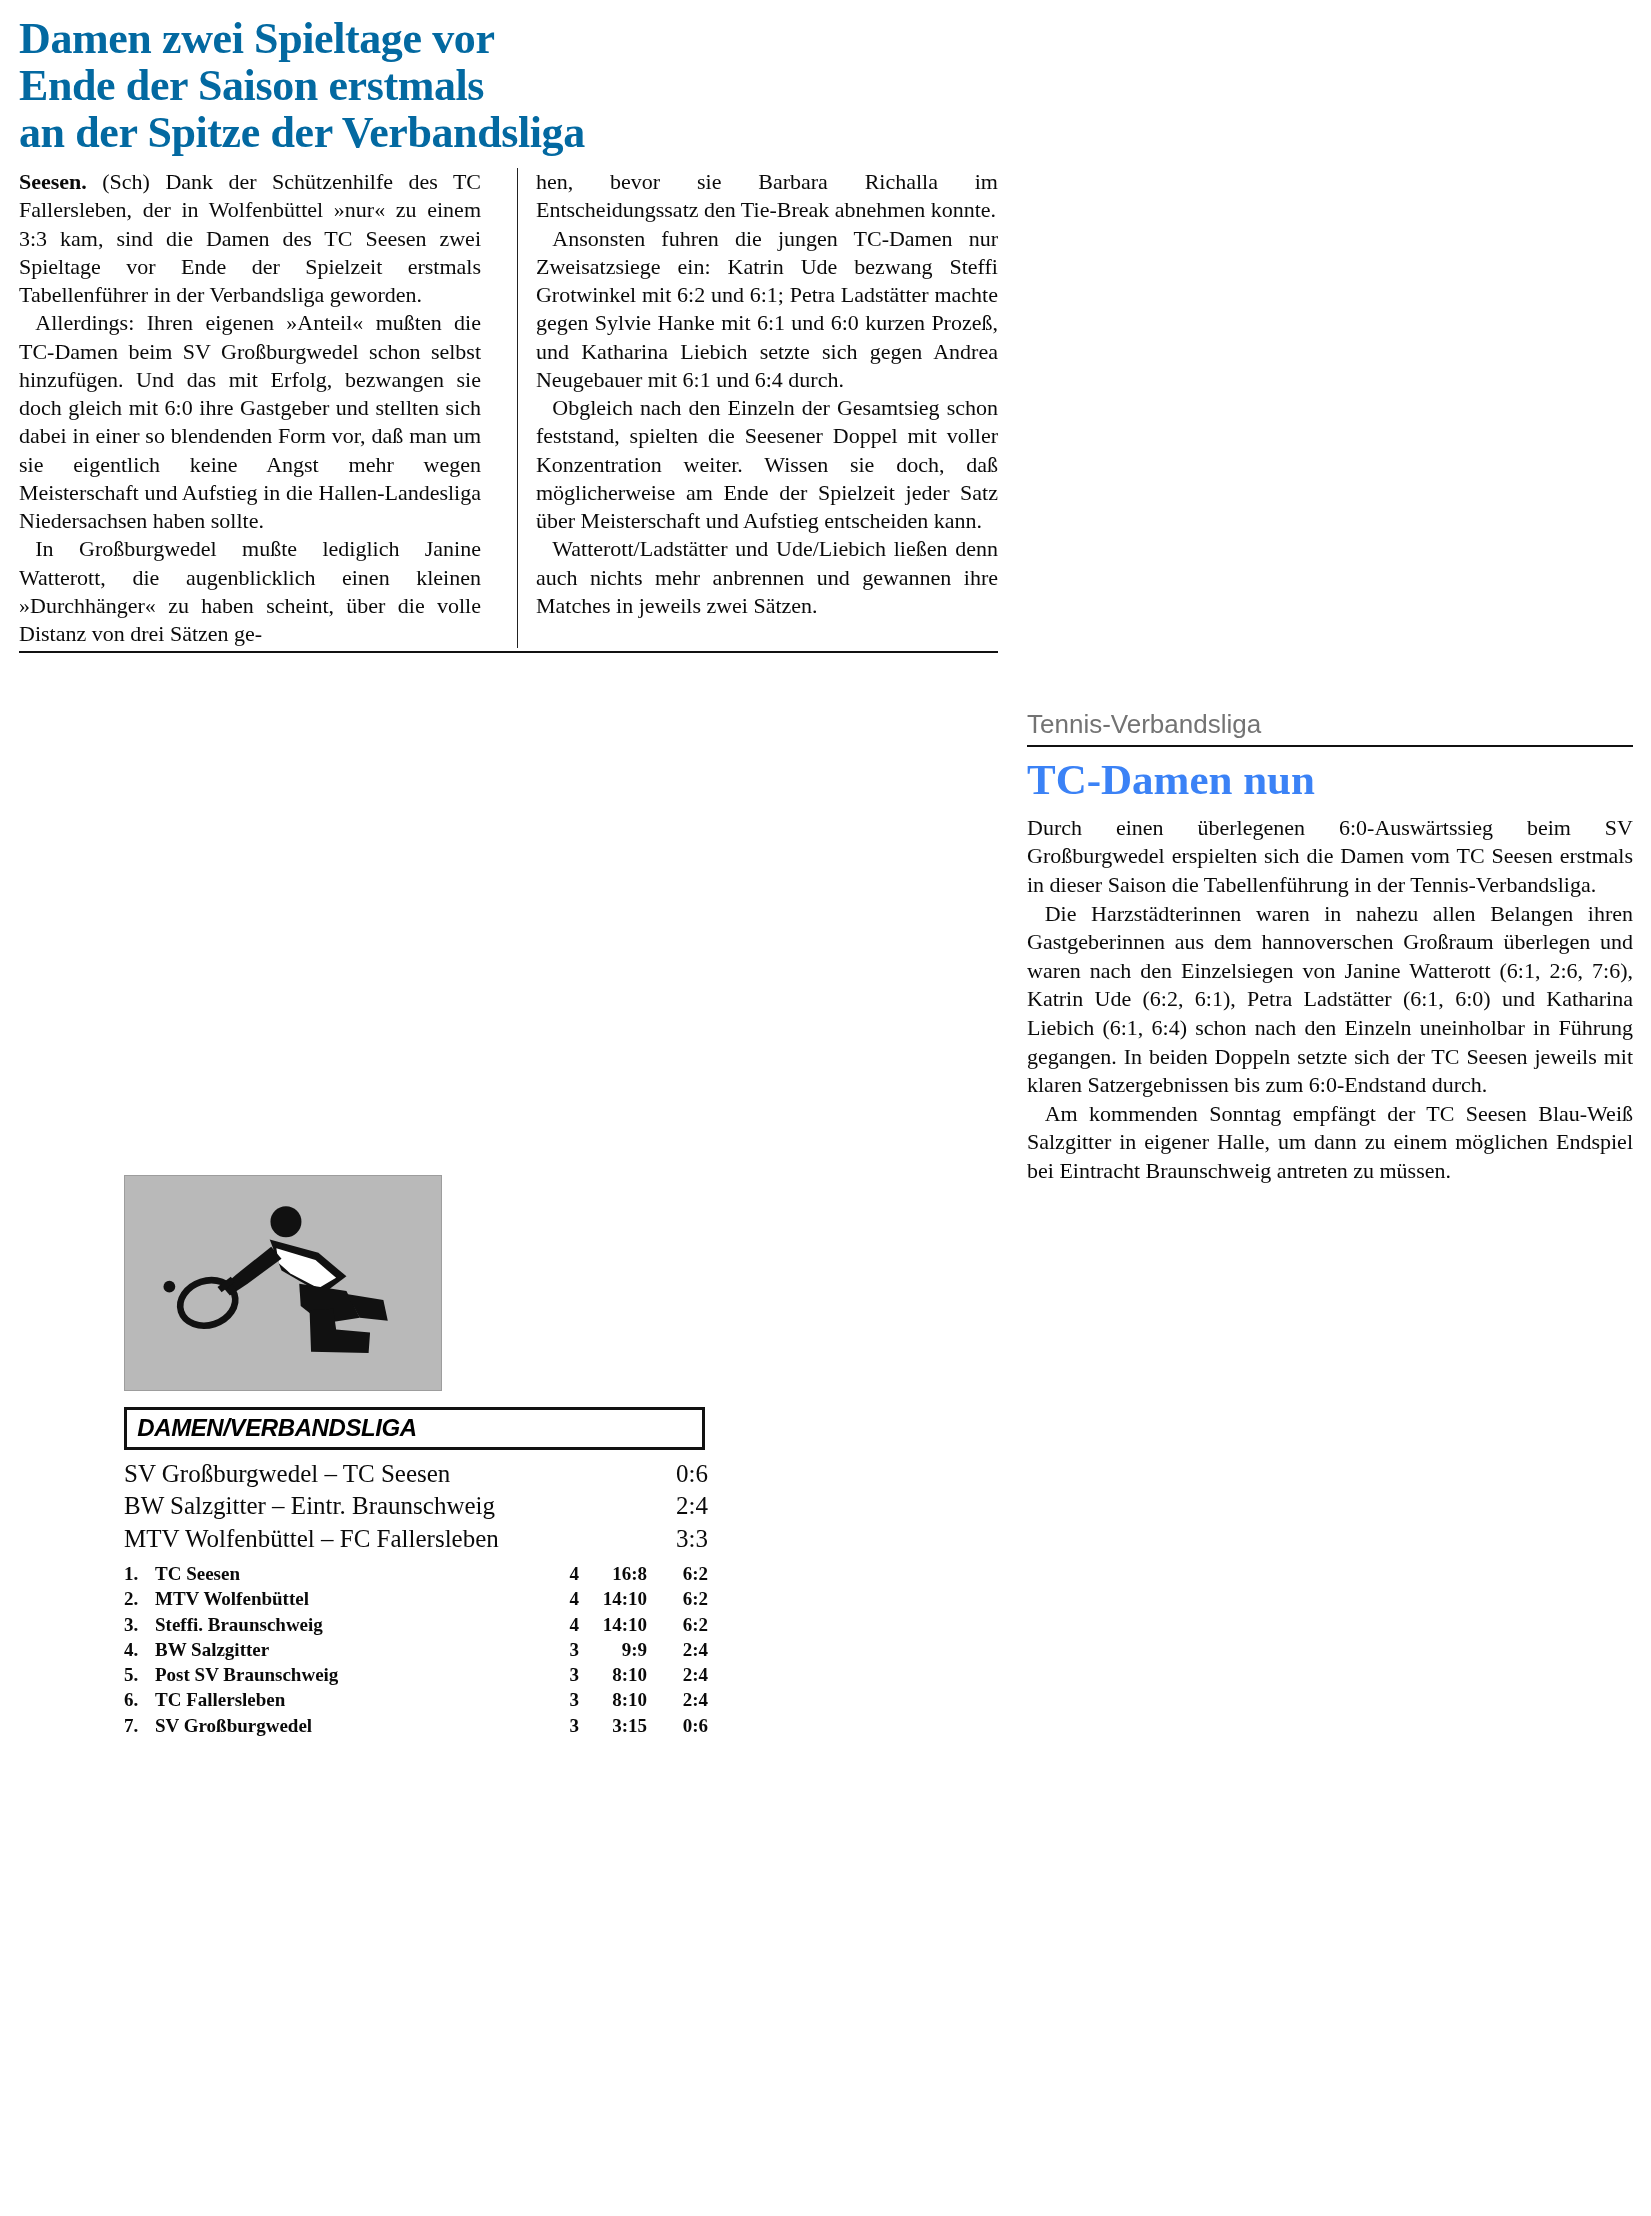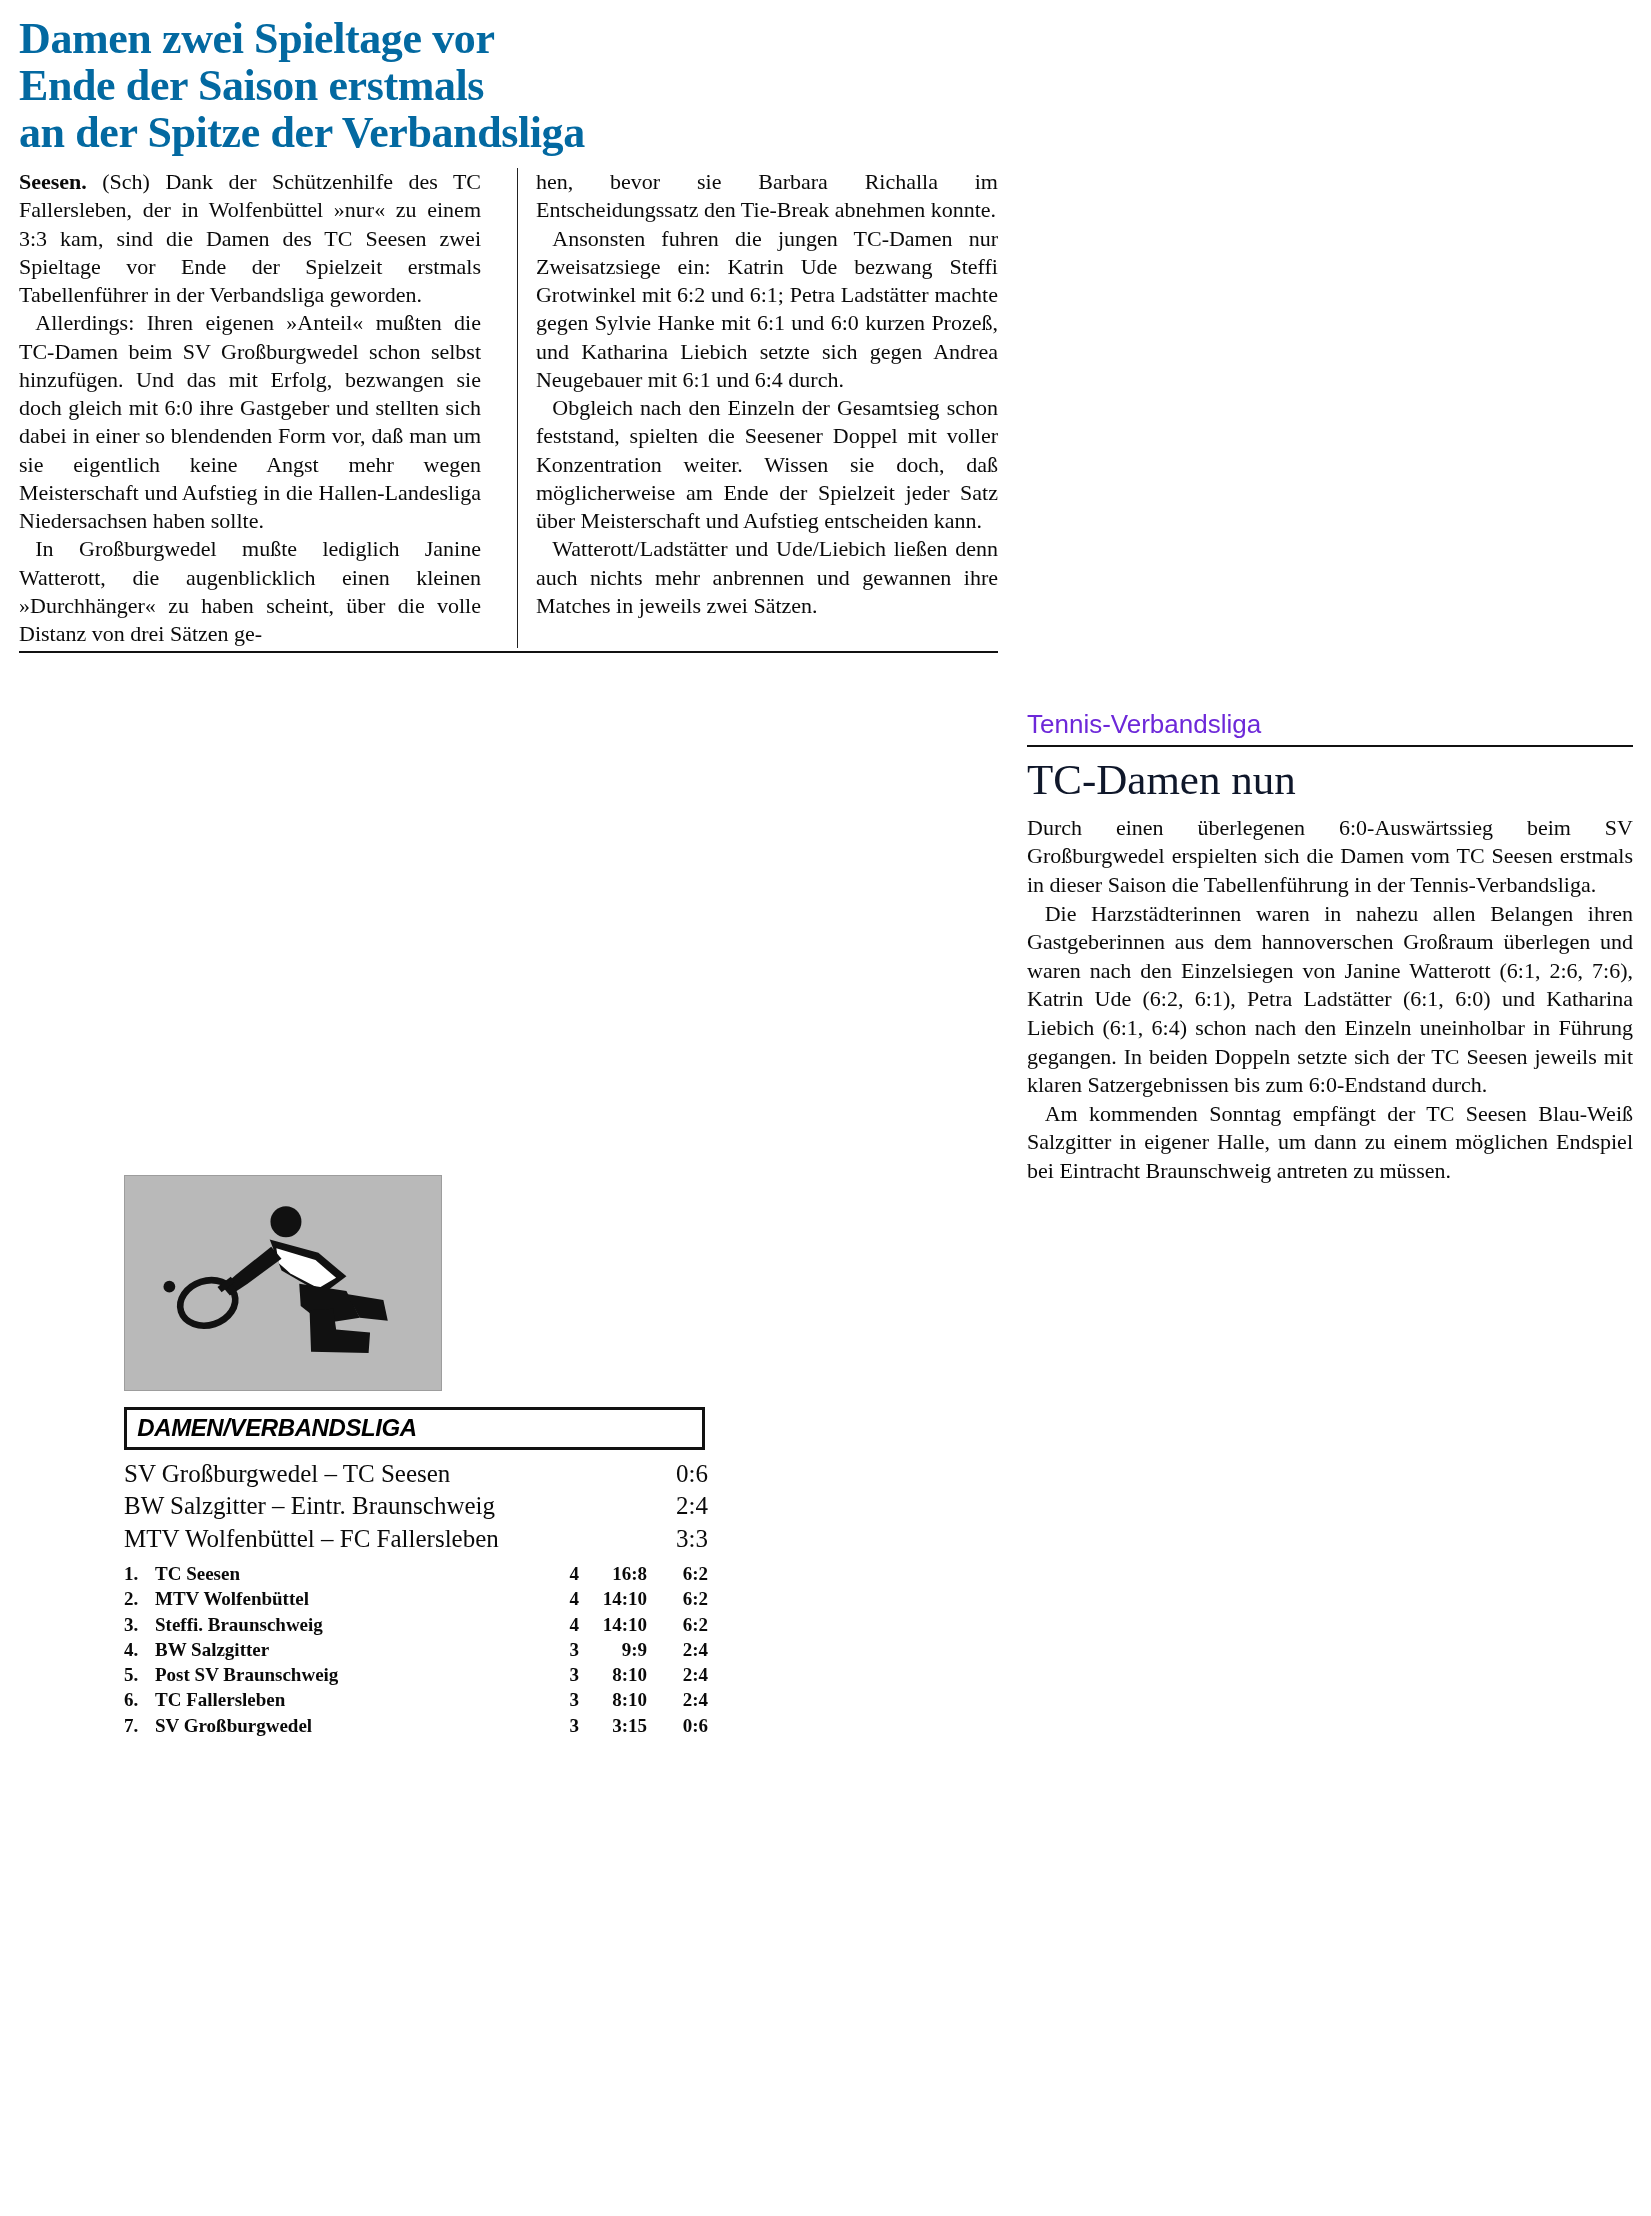--- a/index.html
+++ b/index.html
@@ -73,29 +73,29 @@
     top: 709px;
     width: 606px;
   }
   .kicker {
     font-family: "Liberation Sans", sans-serif;
     font-size: 26px;
     letter-spacing: 0px;
     padding-bottom: 5.2px;
     border-bottom: 2.2px solid #111;
     margin-bottom: 10.3px;
-    color: #6d28d9;
+    color: #737373;
   }
   .sub-headline {
     font-family: "Liberation Serif", serif;
-    font-weight: normal;
+    font-weight: bold;
     font-size: 43px;
     line-height: 1.07;
     margin: 0 0 10.3px 0;
-    color: #0f172a;
+    color: #3b82f6;
   }
   .sub-headline span { display: block; }
   .right-body {
     font-size: 22px;
     line-height: 1.30;
     text-align: justify;
   }
   .right-body p { margin: 0; }
   .right-body p + p { text-indent: 17.7px; }
 

